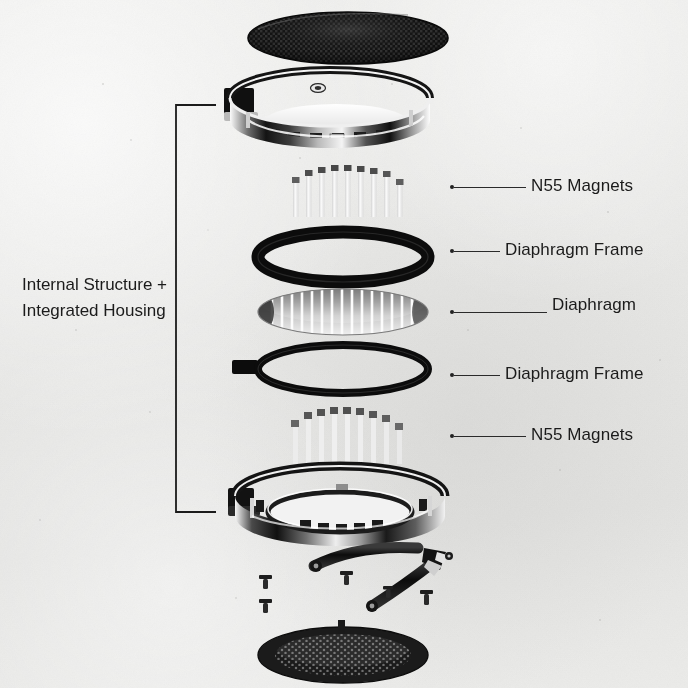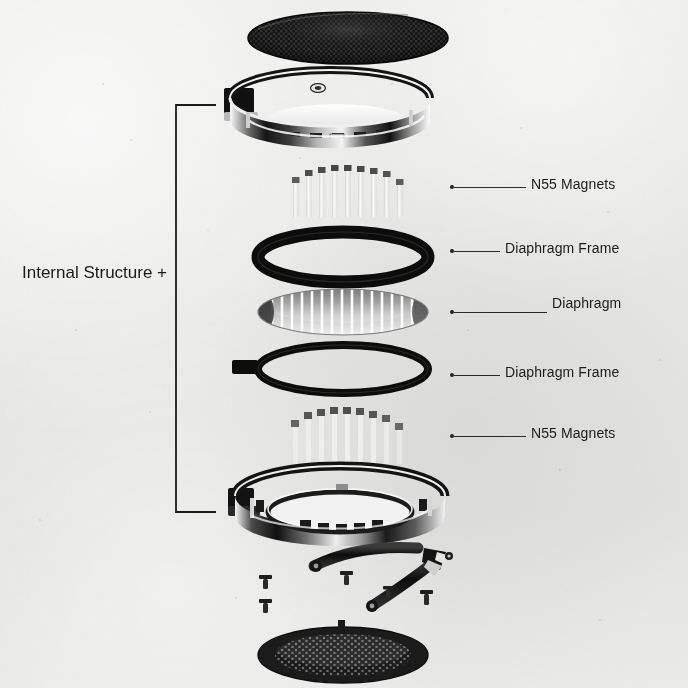--- a/index.html
+++ b/index.html
@@ -29,21 +29,21 @@
       radial-gradient(circle at 25% 85%, rgba(255,255,255,0.5) 0%, rgba(255,255,255,0) 35%),
       linear-gradient(175deg, #eeeeec 0%, #e7e7e5 45%, #e3e3e1 75%, #ebebe9 100%);
   }
   #bg-speck {
     position: absolute;
     inset: 0;
     opacity: .55;
   }
   .lbl {
     position: absolute;
-    font-size: 14px;
+    font-size: 17px;
     color: #1b1b1b;
     white-space: nowrap;
     letter-spacing: .1px;
   }
   .lbl-left {
     position: absolute;
     font-size: 17px;
     color: #1b1b1b;
     line-height: 26px;
     text-align: left;
@@ -380,22 +380,23 @@
       </g>
       <ellipse cx="343" cy="655" rx="85" ry="28" fill="none" stroke="#0d0d0d" stroke-width="1.4"></ellipse>
       <rect x="338" y="620" width="7" height="14" fill="#1a1a1a"></rect>
     </g>
 
     <g>
       <path d="M216,105 L176,105 L176,512 L216,512" fill="none" stroke="#1b1b1b" stroke-width="1.8"></path>
     </g>
   </svg>
 
-  <div class="lbl-left" style="left:22px; top:260px; width:150px;">
+  <div class="lbl-left" style="left:22px; top:272px; width:150px;">
     <div>Internal Structure +</div>
+    <div>Integrated Housing</div>
   </div>
 
   <div class="leader-dot" style="left:450px; top:185px;"></div>
   <div class="leader" style="left:454px; top:187px; width:72px;"></div>
   <div class="lbl" style="left:531px; top:176px;">N55 Magnets</div>
 
   <div class="leader-dot" style="left:450px; top:249px;"></div>
   <div class="leader" style="left:454px; top:251px; width:46px;"></div>
   <div class="lbl" style="left:505px; top:240px;">Diaphragm Frame</div>
 

